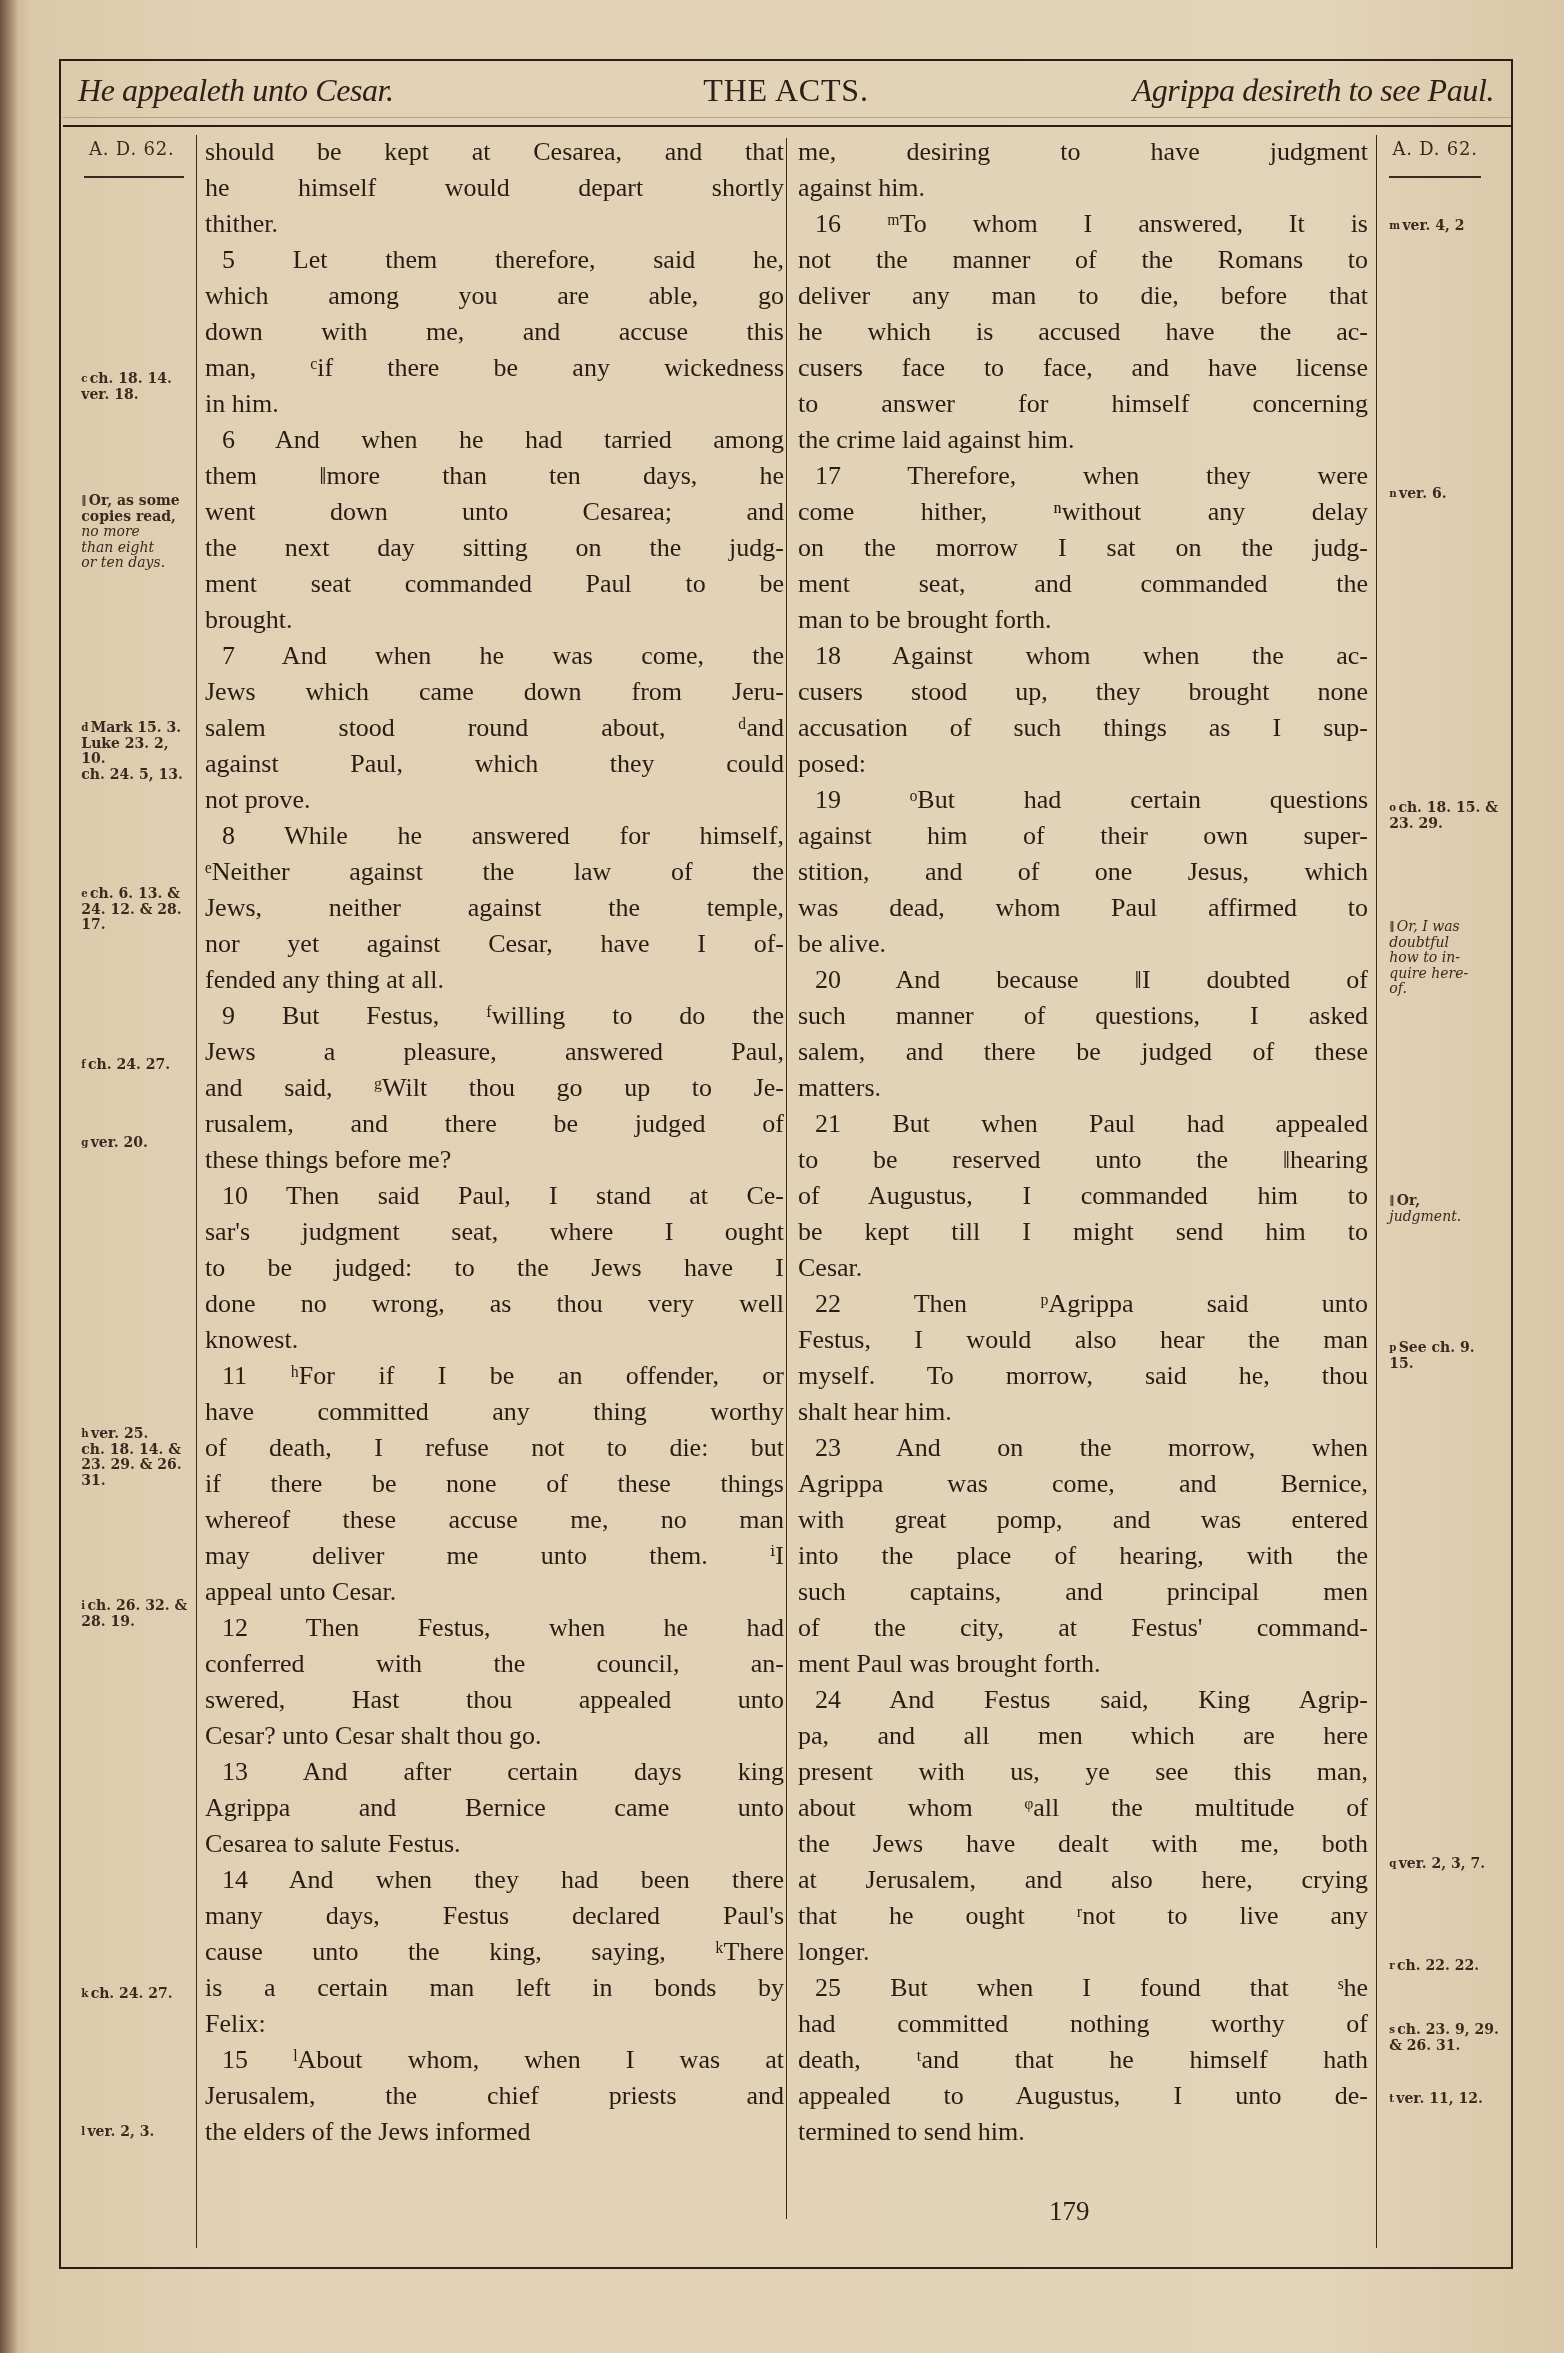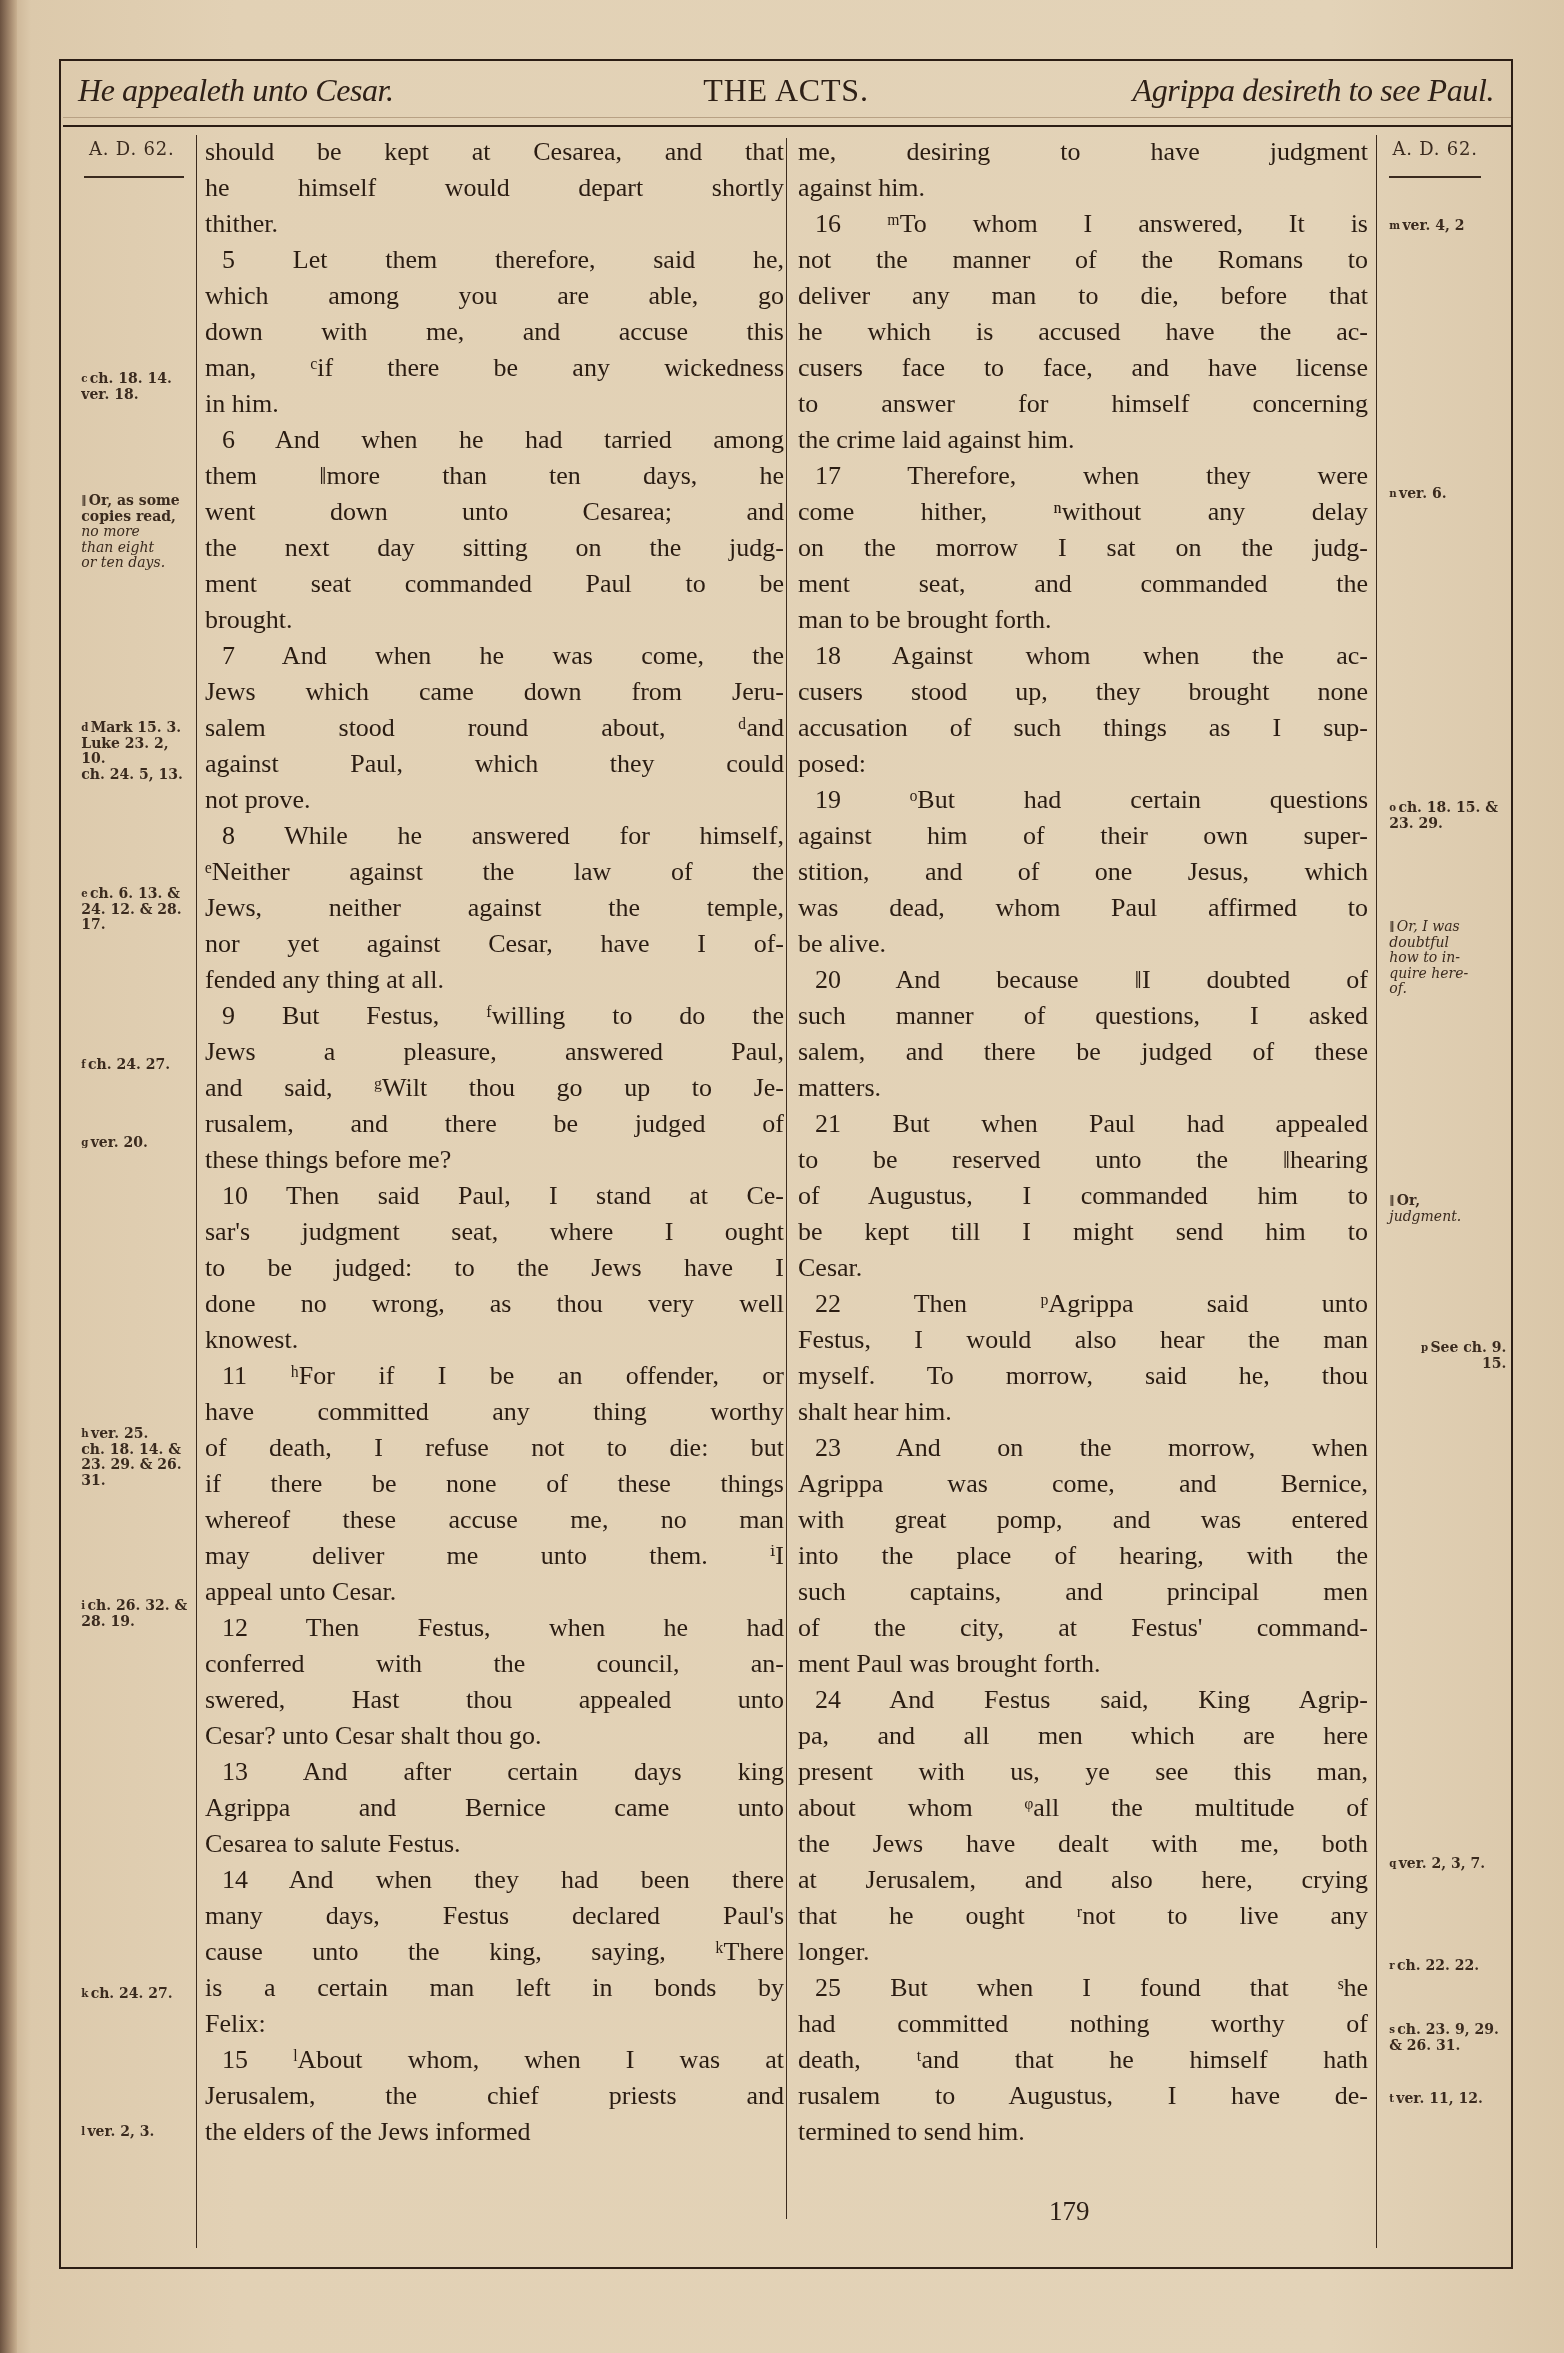--- a/index.html
+++ b/index.html
@@ -109,21 +109,21 @@
 
 <div class="margin right">
   <span class="ad">A. D. 62.</span>
   <div class="ad-rule"></div>
   <div id="mrnotes">
       <div class="note" style="top: 83px;"><span class="mk">m</span><span>ver. 4, 2</span><br></div>
       <div class="note" style="top: 351px;"><span class="mk">n</span><span>ver. 6.</span><br></div>
       <div class="note" style="top: 665px;"><span class="mk">o</span><span>ch. 18. 15. &amp;</span><br><span>23. 29.</span><br></div>
       <div class="note" style="top: 784px;"><span class="mk">‖</span><span class="it">Or, I was</span><br><span class="it">doubtful</span><br><span class="it">how to in-</span><br><span class="it">quire here-</span><br><span class="it">of.</span><br></div>
       <div class="note" style="top: 1058px;"><span class="mk">‖</span><span>Or,</span><br><span class="it">judgment.</span><br></div>
-      <div class="note" style="top: 1205px; text-align: right;"><span class="mk">p</span><span>See ch. 9.</span><br><span>15.</span><br></div>
+      <div class="note" style="top: 1205px;"><span class="mk">p</span><span>See ch. 9.</span><br><span>15.</span><br></div>
       <div class="note" style="top: 1721px;"><span class="mk">q</span><span>ver. 2, 3, 7.</span><br></div>
       <div class="note" style="top: 1823px;"><span class="mk">r</span><span>ch. 22. 22.</span><br></div>
       <div class="note" style="top: 1887px;"><span class="mk">s</span><span>ch. 23. 9, 29.</span><br><span>&amp; 26. 31.</span><br></div>
       <div class="note" style="top: 1956px;"><span class="mk">t</span><span>ver. 11, 12.</span><br></div>
     </div>
 </div>
 
 <div class="col-rule" style="left:196px; top:135px; height:2113px;"></div>
 <div class="col-rule" style="left:786px; top:138px; height:2081px; border-left-width:0.8px;"></div>
 <div class="col-rule" style="left:1376px; top:135px; height:2113px;"></div>
@@ -234,18 +234,18 @@
     <span class="line">pa, and all men which are here</span>
     <span class="line">present with us, ye see this man,</span>
     <span class="line">about whom ᵠall the multitude of</span>
     <span class="line">the Jews have dealt with me, both</span>
     <span class="line">at Jerusalem, and also here, crying</span>
     <span class="line">that he ought ʳnot to live any</span>
     <span class="line last">longer.</span>
     <span class="line indent">25 But when I found that ˢhe</span>
     <span class="line">had committed nothing worthy of</span>
     <span class="line">death, ᵗand that he himself hath</span>
-    <span class="line">rusalem to Augustus, I have de-</span>
+    <span class="line">appealed to Augustus, I unto de-</span>
     <span class="line last">termined to send him.</span>
   </div>
 
 <div class="pagenum">179</div>
 
 
 </body></html>

